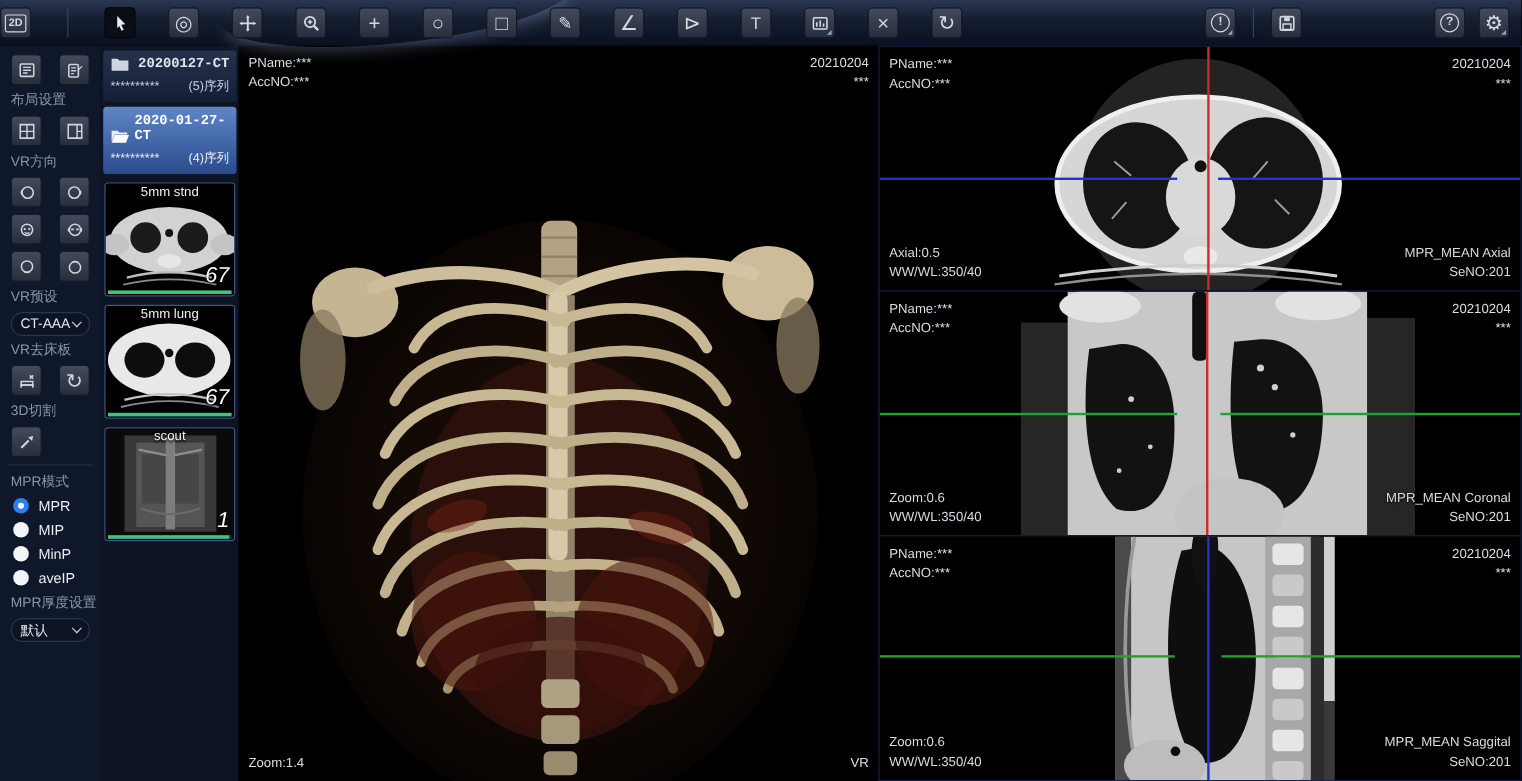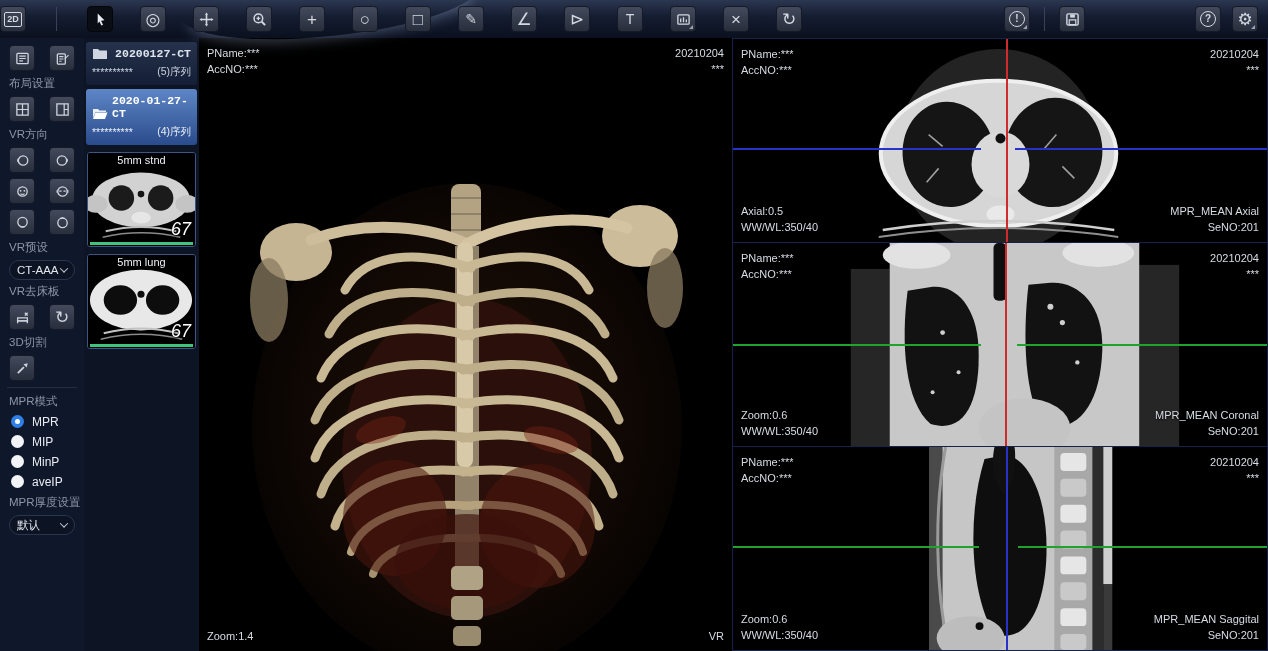--- a/index.html
+++ b/index.html
@@ -355,20 +355,37 @@
           <path d="M13,86 Q54,76 96,86" stroke="#8a8a8a" stroke-width="1.6" fill="none"></path>
         </svg>
         <div class="thumb-label">5mm lung</div>
         <div class="thumb-count">67</div>
         <div class="thumb-bar">
             <div class="thumb-fill" style="width: 100%;"></div>
           </div>
       </div>
 
 
+      <div class="thumb">
+        <svg viewBox="0 0 109 95" preserveAspectRatio="none">
+          <rect width="109" height="95" fill="#0a0a0a"></rect>
+          <rect x="16" y="6" width="78" height="82" fill="#383838"></rect>
+          <rect x="26" y="12" width="58" height="72" fill="#555"></rect>
+          <rect x="31" y="22" width="21" height="42" fill="#454545"></rect>
+          <rect x="58" y="22" width="21" height="42" fill="#454545"></rect>
+          <rect x="51" y="8" width="8" height="78" fill="#7d7d7d"></rect>
+          <path d="M28,18 L52,23 M82,18 L58,23" stroke="#8d8d8d" stroke-width="2" fill="none"></path>
+          <path d="M30,68 Q55,78 80,68" stroke="#6a6a6a" stroke-width="2" fill="none"></path>
+        </svg>
+        <div class="thumb-label">scout</div>
+        <div class="thumb-count">1</div>
+        <div class="thumb-bar">
+            <div class="thumb-fill" style="width: 98%;"></div>
+          </div>
+      </div>
     </section>
 
     <main class="vrview">
       <svg class="scene" viewBox="0 0 533 613" preserveAspectRatio="none">
         <defs>
           <radialGradient id="vrglow" cx="50%" cy="48%" r="62%">
             <stop offset="0%" stop-color="#221208"></stop>
               <stop offset="70%" stop-color="#0c0603"></stop>
               <stop offset="100%" stop-color="#000"></stop>
           </radialGradient>

